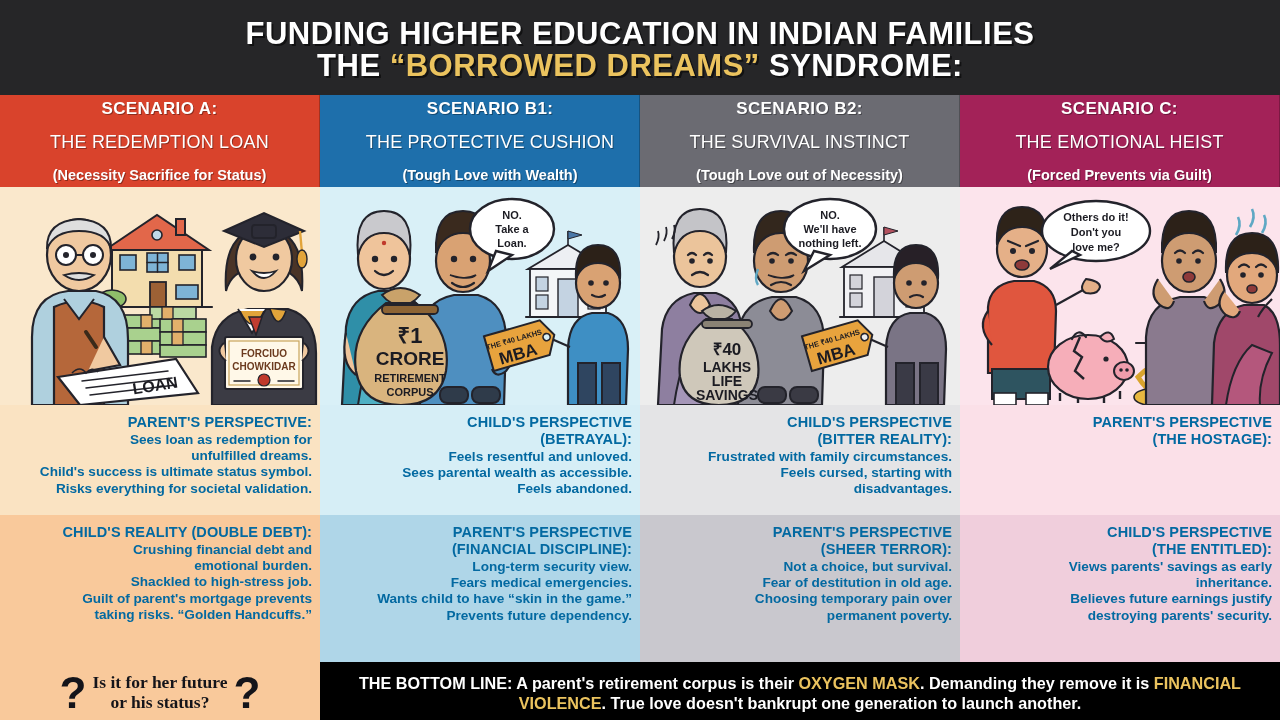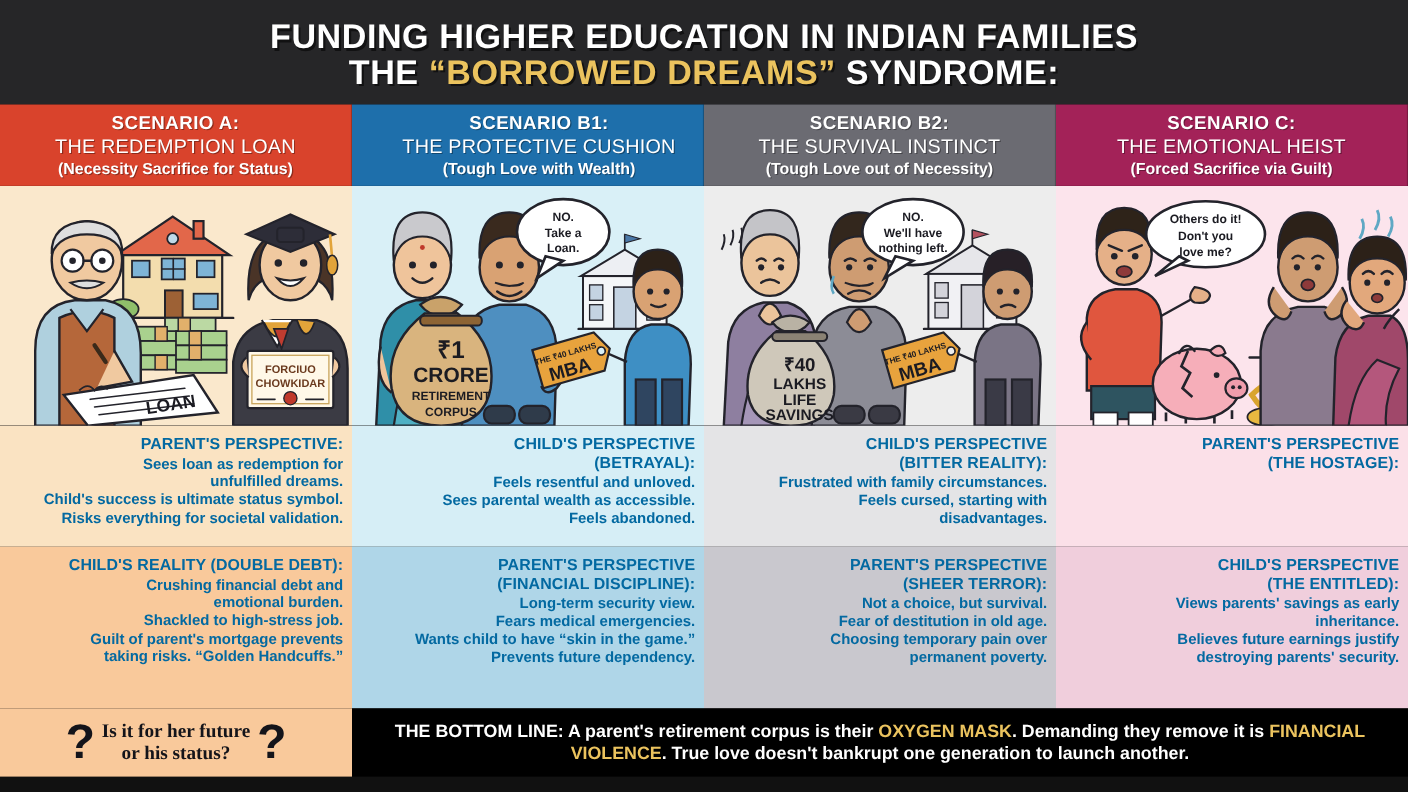--- a/index.html
+++ b/index.html
@@ -31,26 +31,27 @@
   .title-line.l1 { font-size: 31px; }
   .title-line.l2 { font-size: 31px; }
   .hl-gold { color: #EBC35E; }
 
   
   .grid { display: flex; width: 1280px; }
   .col { width: 320px; }
 
   
   .band {
-    height: 74px;
+    height: 92px;
     display: flex; flex-direction: column;
     align-items: center; justify-content: center;
     color: #fff; text-align: center;
     padding: 2px 6px;
     border-right: 1px solid rgba(0,0,0,.25);
+    gap: 12px;
   }
   .band .b1 { font-size: 17px; font-weight: bold; letter-spacing: .4px; text-shadow:1px 1px 0 rgba(0,0,0,.35); }
   .band .b2 { font-size: 18px; font-weight: normal; letter-spacing: .2px; text-shadow:1px 1px 0 rgba(0,0,0,.35); margin-top:1px;}
   .band .b3 { font-size: 14.5px; font-weight: bold; margin-top: 2px; text-shadow:1px 1px 0 rgba(0,0,0,.35); }
 
   
   .art { height: 218px; position: relative; overflow: hidden; }
 
   
   .tblock {
@@ -114,21 +115,21 @@
 
     <div class="col band" id="band-2" style="background: rgb(107, 107, 114);">
       <div class="b1">SCENARIO B2:</div>
       <div class="b2">THE SURVIVAL INSTINCT</div>
       <div class="b3">(Tough Love out of Necessity)</div>
     </div>
 
     <div class="col band" id="band-3" style="background: rgb(163, 34, 88);">
       <div class="b1">SCENARIO C:</div>
       <div class="b2">THE EMOTIONAL HEIST</div>
-      <div class="b3">(Forced Sacrifice via Guilt)</div>
+      <div class="b3">(Forced Prevents via Guilt)</div>
     </div>
   </div>
 
   <div class="grid">
 
     <div class="col art" id="art-0">
       <svg width="320" height="218" viewBox="0 0 320 218">
         <rect width="320" height="218" fill="#FAE8CC"></rect>
 
         <g>

